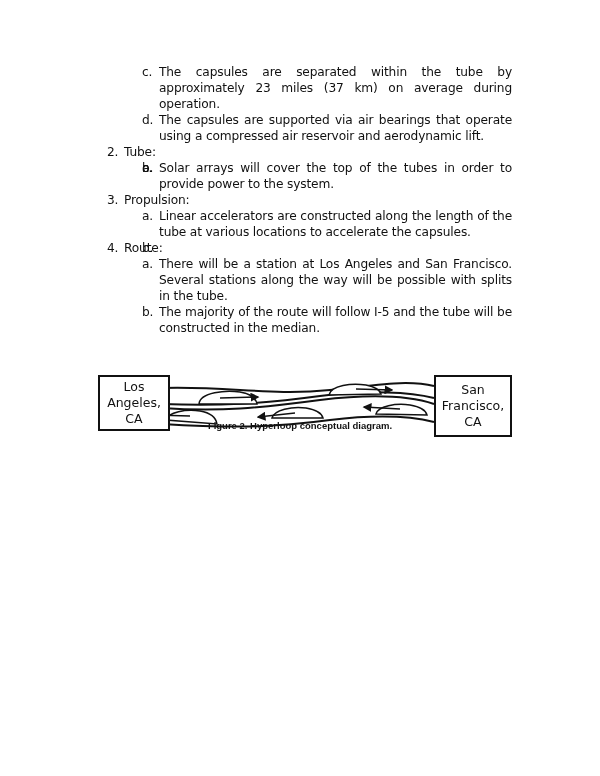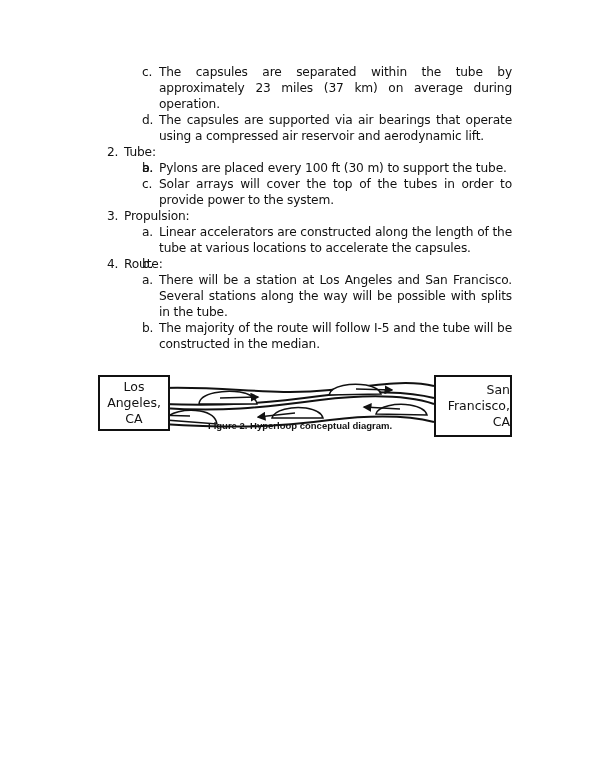--- a/index.html
+++ b/index.html
@@ -36,21 +36,20 @@
 
     <div class="num-item">
       <span class="num-marker">2.</span>
       <span>Tube:</span>
     </div>
     <div class="sub-item">
       <span class="sub-marker">a.</span>
     </div>
     <div class="sub-item">
       <span class="sub-marker">b.</span>
-      <span>Pylons are placed every 100 ft (30 m) to support the tube.</span>
     </div>
     <div class="sub-item">
       <span class="sub-marker">c.</span>
       <span>Solar arrays will cover the top of the tubes in order to provide power to the system.</span>
     </div>
 
     <div class="num-item">
       <span class="num-marker">3.</span>
       <span>Propulsion:</span>
     </div>
@@ -110,21 +109,21 @@
         <line x1="400" y1="409" x2="364" y2="407" stroke="#111" stroke-width="1.5" marker-end="url(#ah)"></line>
       </g>
     </svg>
 
     <div class="city-box" style="left:90px; top:15px; width:68px; height:52px;margin-left:8px;">
       <span>Los</span>
       <span>Angeles,</span>
       <span>CA</span>
     </div>
 
-    <div class="city-box" style="left:434px; top:15px; width:74px; height:58px;text-align:right;">
+    <div class="city-box" style="left:434px; top:15px; width:74px; height:58px;">
       <span>San</span>
       <span>Francisco,</span>
       <span>CA</span>
     </div>
   </div>
 
   <div class="caption">Figure 2. Hyperloop conceptual diagram.</div>
 </div>
 
 </body></html>

